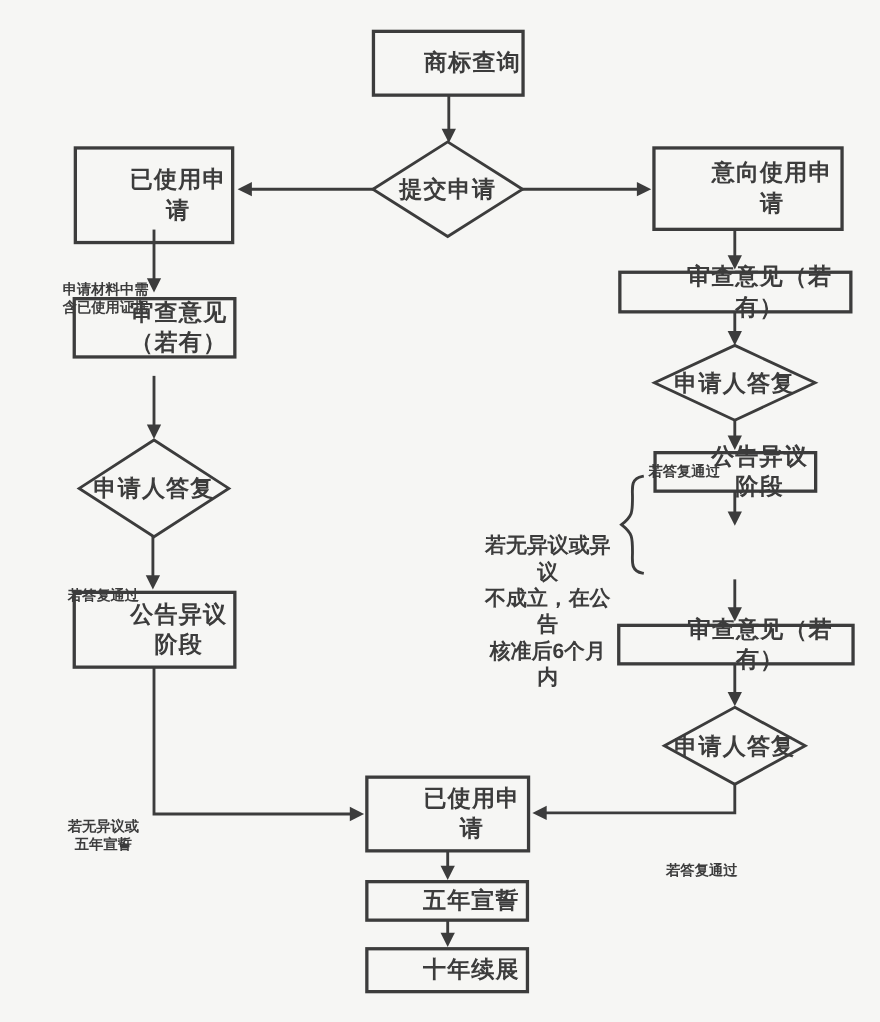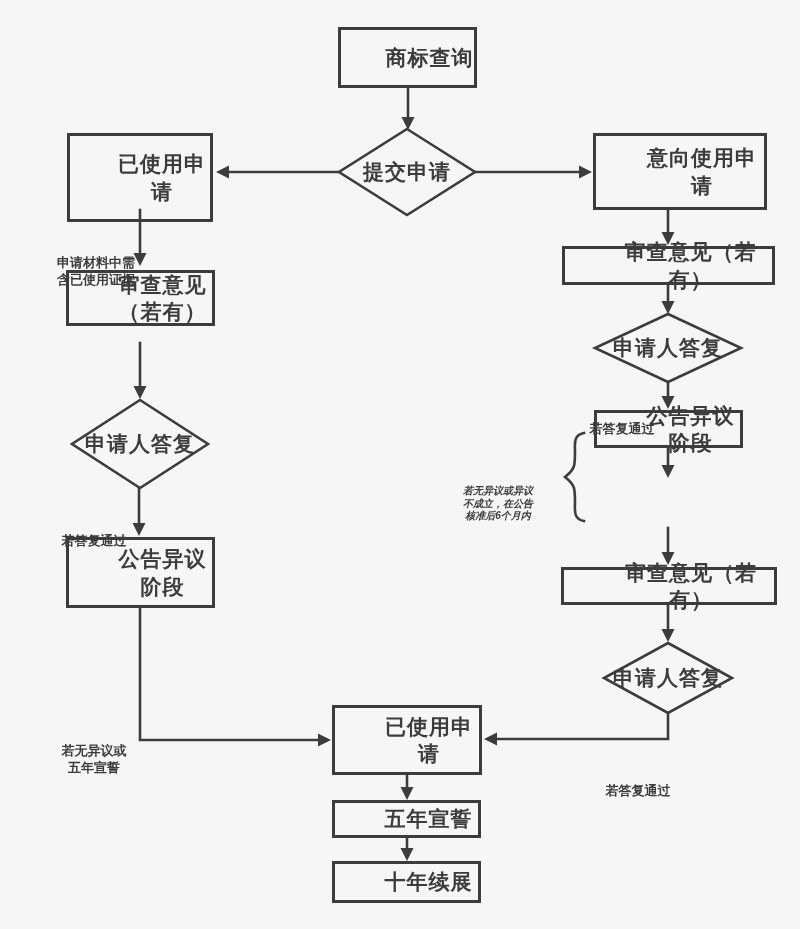--- a/index.html
+++ b/index.html
@@ -64,23 +64,22 @@
   }
   .elabel {
     position: absolute;
     font-size: 13px;
     line-height: 1.3;
     text-align: center;
     white-space: pre-line;
     margin-top: 34px;
   }
   .brace-note {
-    font-size: 10px;
+    font-size: 19px;
     line-height: 1.26;
-    font-style: italic;
   }
 </style>
 </head>
 <body>
 
 <div class="stage">
 
   <svg class="wires" viewBox="0 0 800 929">
 
     <g>

